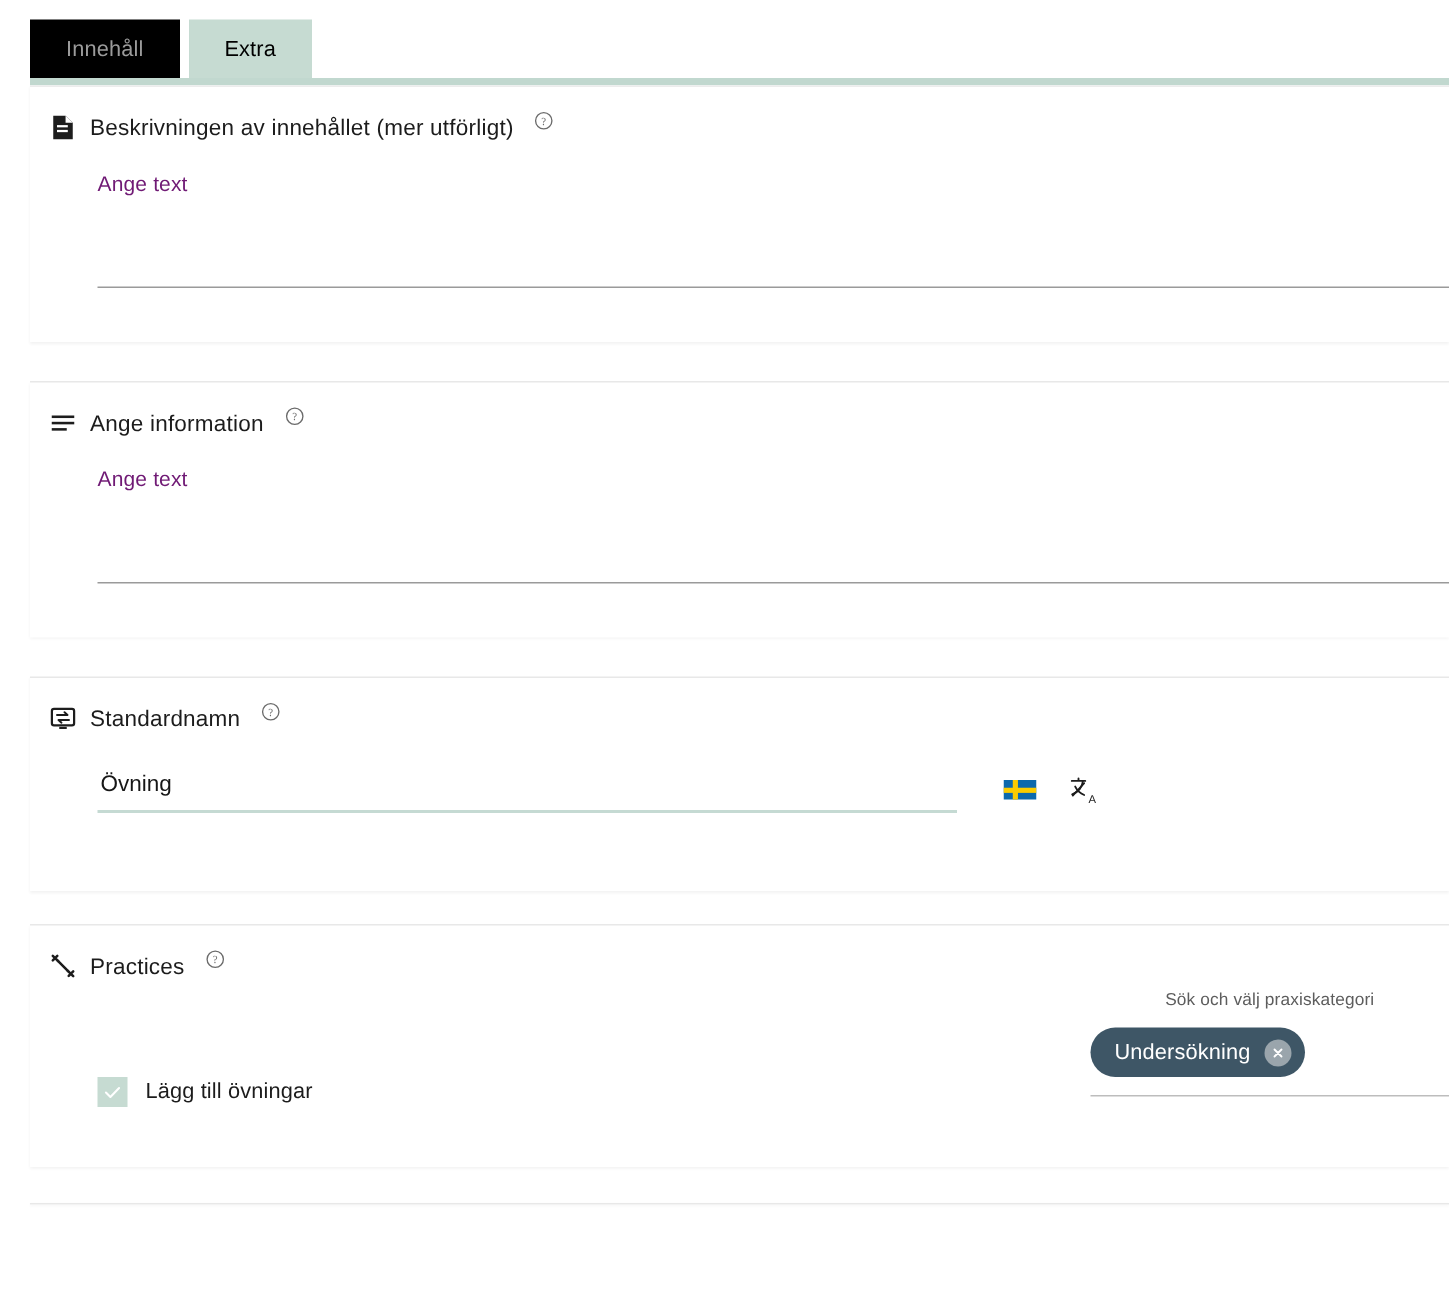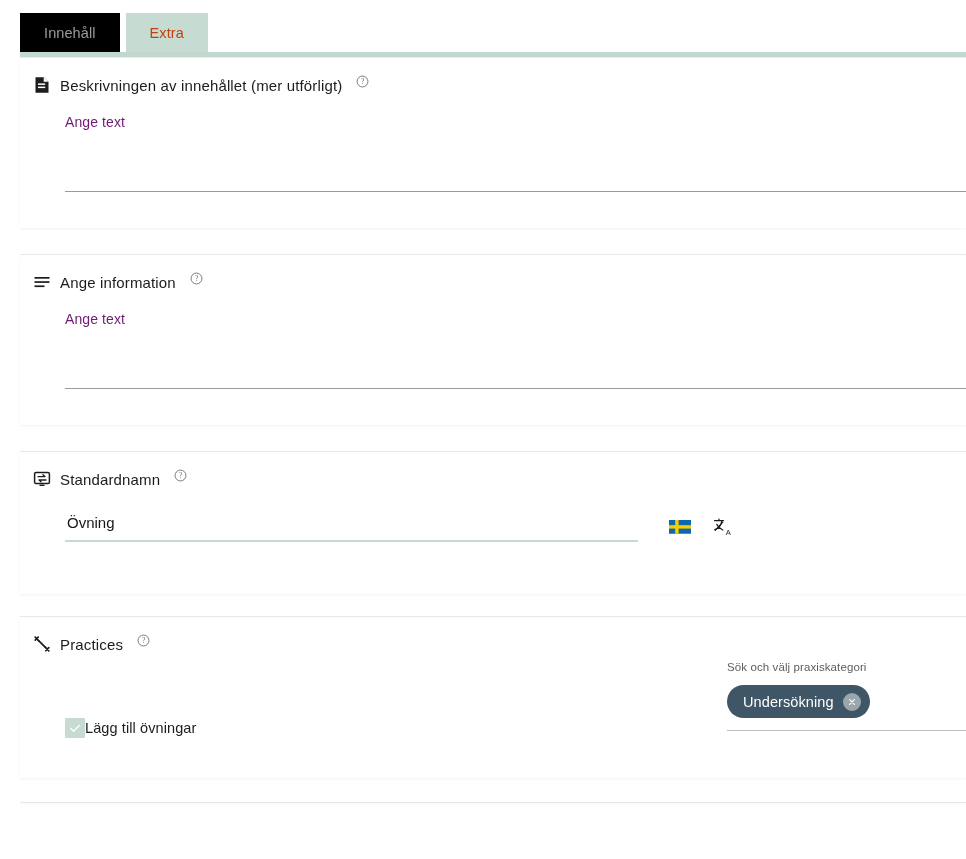--- a/index.html
+++ b/index.html
@@ -18,21 +18,21 @@
   .tab {
     height: 39px;
     padding: 0 24px;
     display: flex; align-items: center; justify-content: center;
     font-size: 14.5px;
     letter-spacing: .1px;
     cursor: pointer;
     user-select: none;
   }
   .tab.inactive { background: #000000; color: #9b9b9b; margin-right: 6px; }
-  .tab.active   { background: #c6dbd2; color: #c2410c; }
+  .tab.active   { background: #c6dbd2; color: #000000; }
   .tab-underline {
     position: absolute; left: 20px; right: 0; top: 52px;
     height: 5px; background: #c1d8cf;
   }
 
   
   .section {
     position: relative;
     margin-left: 20px;
     border-top: 1px solid #e8e8e8;
@@ -95,37 +95,38 @@
   }
   .adorn { display: flex; align-items: center; gap: 22px; margin-left: 23px; padding-bottom: 5px; }
   .flag-icon { width: 22px; height: 15px; display: block; cursor: pointer; }
   .translate-icon { width: 20px; height: 20px; display: block; cursor: pointer; }
   .input-row-pad { height: 52px; }
 
   
   .practices-body { position: relative; height: 125px; }
   .checkbox-row {
     position: absolute; left: 45px; top: 65px;
-    display: flex; align-items: center; 
+    display: flex; align-items: center; gap: 12px;
     cursor: pointer;
   }
   .checkbox {
     width: 20px; height: 20px;
     background: #c6dbd2;
     display: flex; align-items: center; justify-content: center;
   }
   .checkbox svg { width: 14px; height: 14px; display: block; }
   .checkbox-label { font-size: 14.5px; color: #1c1c1c; letter-spacing: .1px; }
 
   .chip-field {
     position: absolute; left: 707px; top: 8px; right: 0;
   }
   .chip-label {
     font-size: 11.5px; color: #5d5d5d; letter-spacing: .1px;
     margin-bottom: 12px;
+    text-align: center;
   }
   .chip-input-line {
     border-bottom: 1px solid #bdbdbd;
     padding-bottom: 12px;
     min-height: 38px;
     display: flex; align-items: center;
   }
   .chip {
     display: inline-flex; align-items: center; gap: 9px;
     background: #3e5666;

